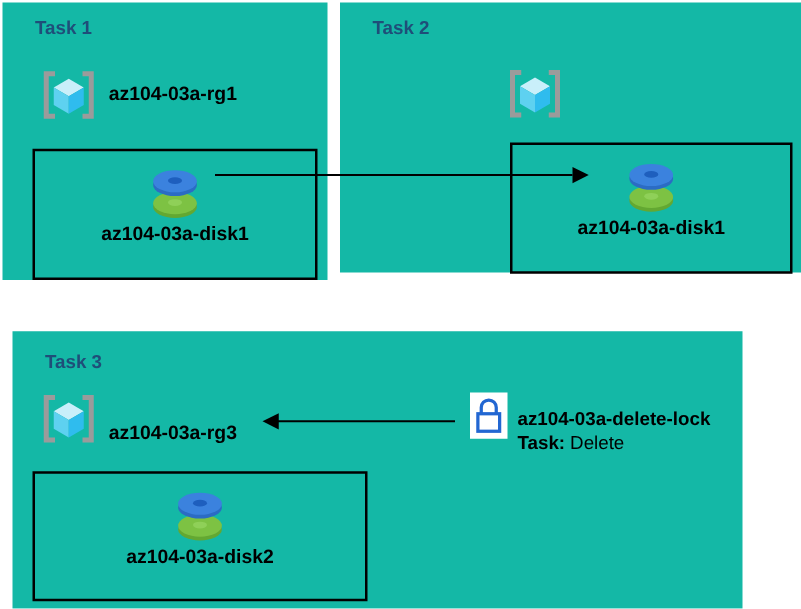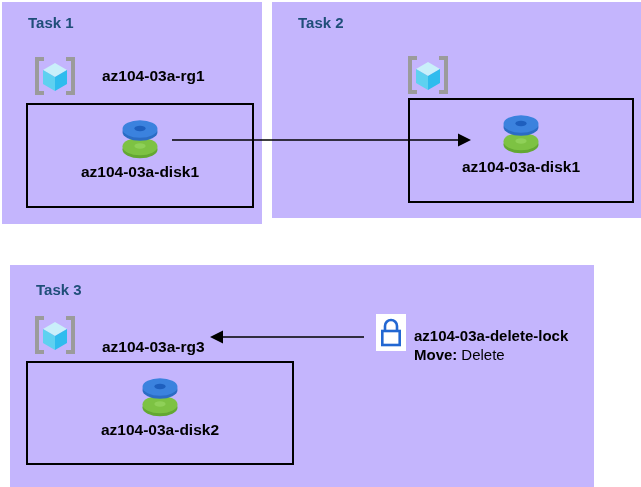--- a/index.html
+++ b/index.html
@@ -1,30 +1,30 @@
 <!DOCTYPE html>
 <html><head>
 <meta charset="utf-8">
 <style>
   html,body{margin:0;padding:0;background:#ffffff;}
   #canvas{position:relative;width:641px;height:487px;background:#ffffff;overflow:hidden;
           font-family:"Liberation Sans",sans-serif;color:#000;}
-  .panel{position:absolute;background:#c4b5fd;}
+  .panel{position:absolute;background:#14b8a6;}
   #panel-task1{left:2px;top:2px;width:260px;height:222px;}
   #panel-task2{left:272px;top:2px;width:369px;height:216px;}
   #panel-task3{left:10px;top:265px;width:584px;height:222px;}
   .task-title{position:absolute;left:26px;top:12px;font-size:15px;font-weight:700;color:#1F4E79;}
   #panel-task3 .task-title{top:16px;}
-  .rg-row{position:absolute;display:flex;align-items:center;gap:24px;}
+  .rg-row{position:absolute;display:flex;align-items:center;gap:9px;}
   #panel-task1 .rg-row{left:30px;top:53px;}
   #panel-task2 .rg-row{left:133px;top:52px;}
   #panel-task3 .rg-row{left:22px;top:49px;align-items:flex-end;}
   .rg-label{font-size:15.5px;font-weight:700;white-space:nowrap;}
   .disk-box{position:absolute;border:2px solid #000;box-sizing:border-box;
-            display:flex;flex-direction:column;align-items:center;padding-top:11px;}
+            display:flex;flex-direction:column;align-items:center;padding-top:11px;margin-top:16px;}
   #panel-task1 .disk-box{left:24px;top:101px;width:228px;height:105px;}
   #panel-task2 .disk-box{left:136px;top:96px;width:226px;height:105px;}
   #panel-task3 .disk-box{left:16px;top:96px;width:268px;height:104px;}
   .disk-label{font-size:15.5px;font-weight:700;margin-top:3px;white-space:nowrap;}
   .arrow{position:absolute;}
   #move-arrow{left:170px;top:129px;}
   #lock-arrow{left:208px;top:326px;}
   #move-label{position:absolute;left:281px;top:116px;font-size:15.5px;font-weight:700;white-space:nowrap;}
   #lock-icon-box{position:absolute;left:376px;top:314px;width:30px;height:37px;background:#ffffff;
                  display:flex;align-items:center;justify-content:center;}
@@ -138,17 +138,17 @@
     <svg width="26" height="31" viewBox="0 0 26 31">
       <path d="M7 14 v-5 a6 6 0 0 1 12 0 v5" fill="none" stroke="#2267D2" stroke-width="2.6"></path>
       <rect x="4.3" y="14" width="17.4" height="14" fill="#ffffff" stroke="#2267D2" stroke-width="2.6"></rect>
     </svg>
   </div>
   <div id="lock-text">
     <div>
       <span class="bold">az104-03a-delete-lock</span>
     </div>
     <div>
-      <span class="bold">Move:</span><span class="normal">Delete</span>
+      <span class="bold">Task:</span><span class="normal">Delete</span>
     </div>
   </div>
 
 </div>
 
 </body></html>

